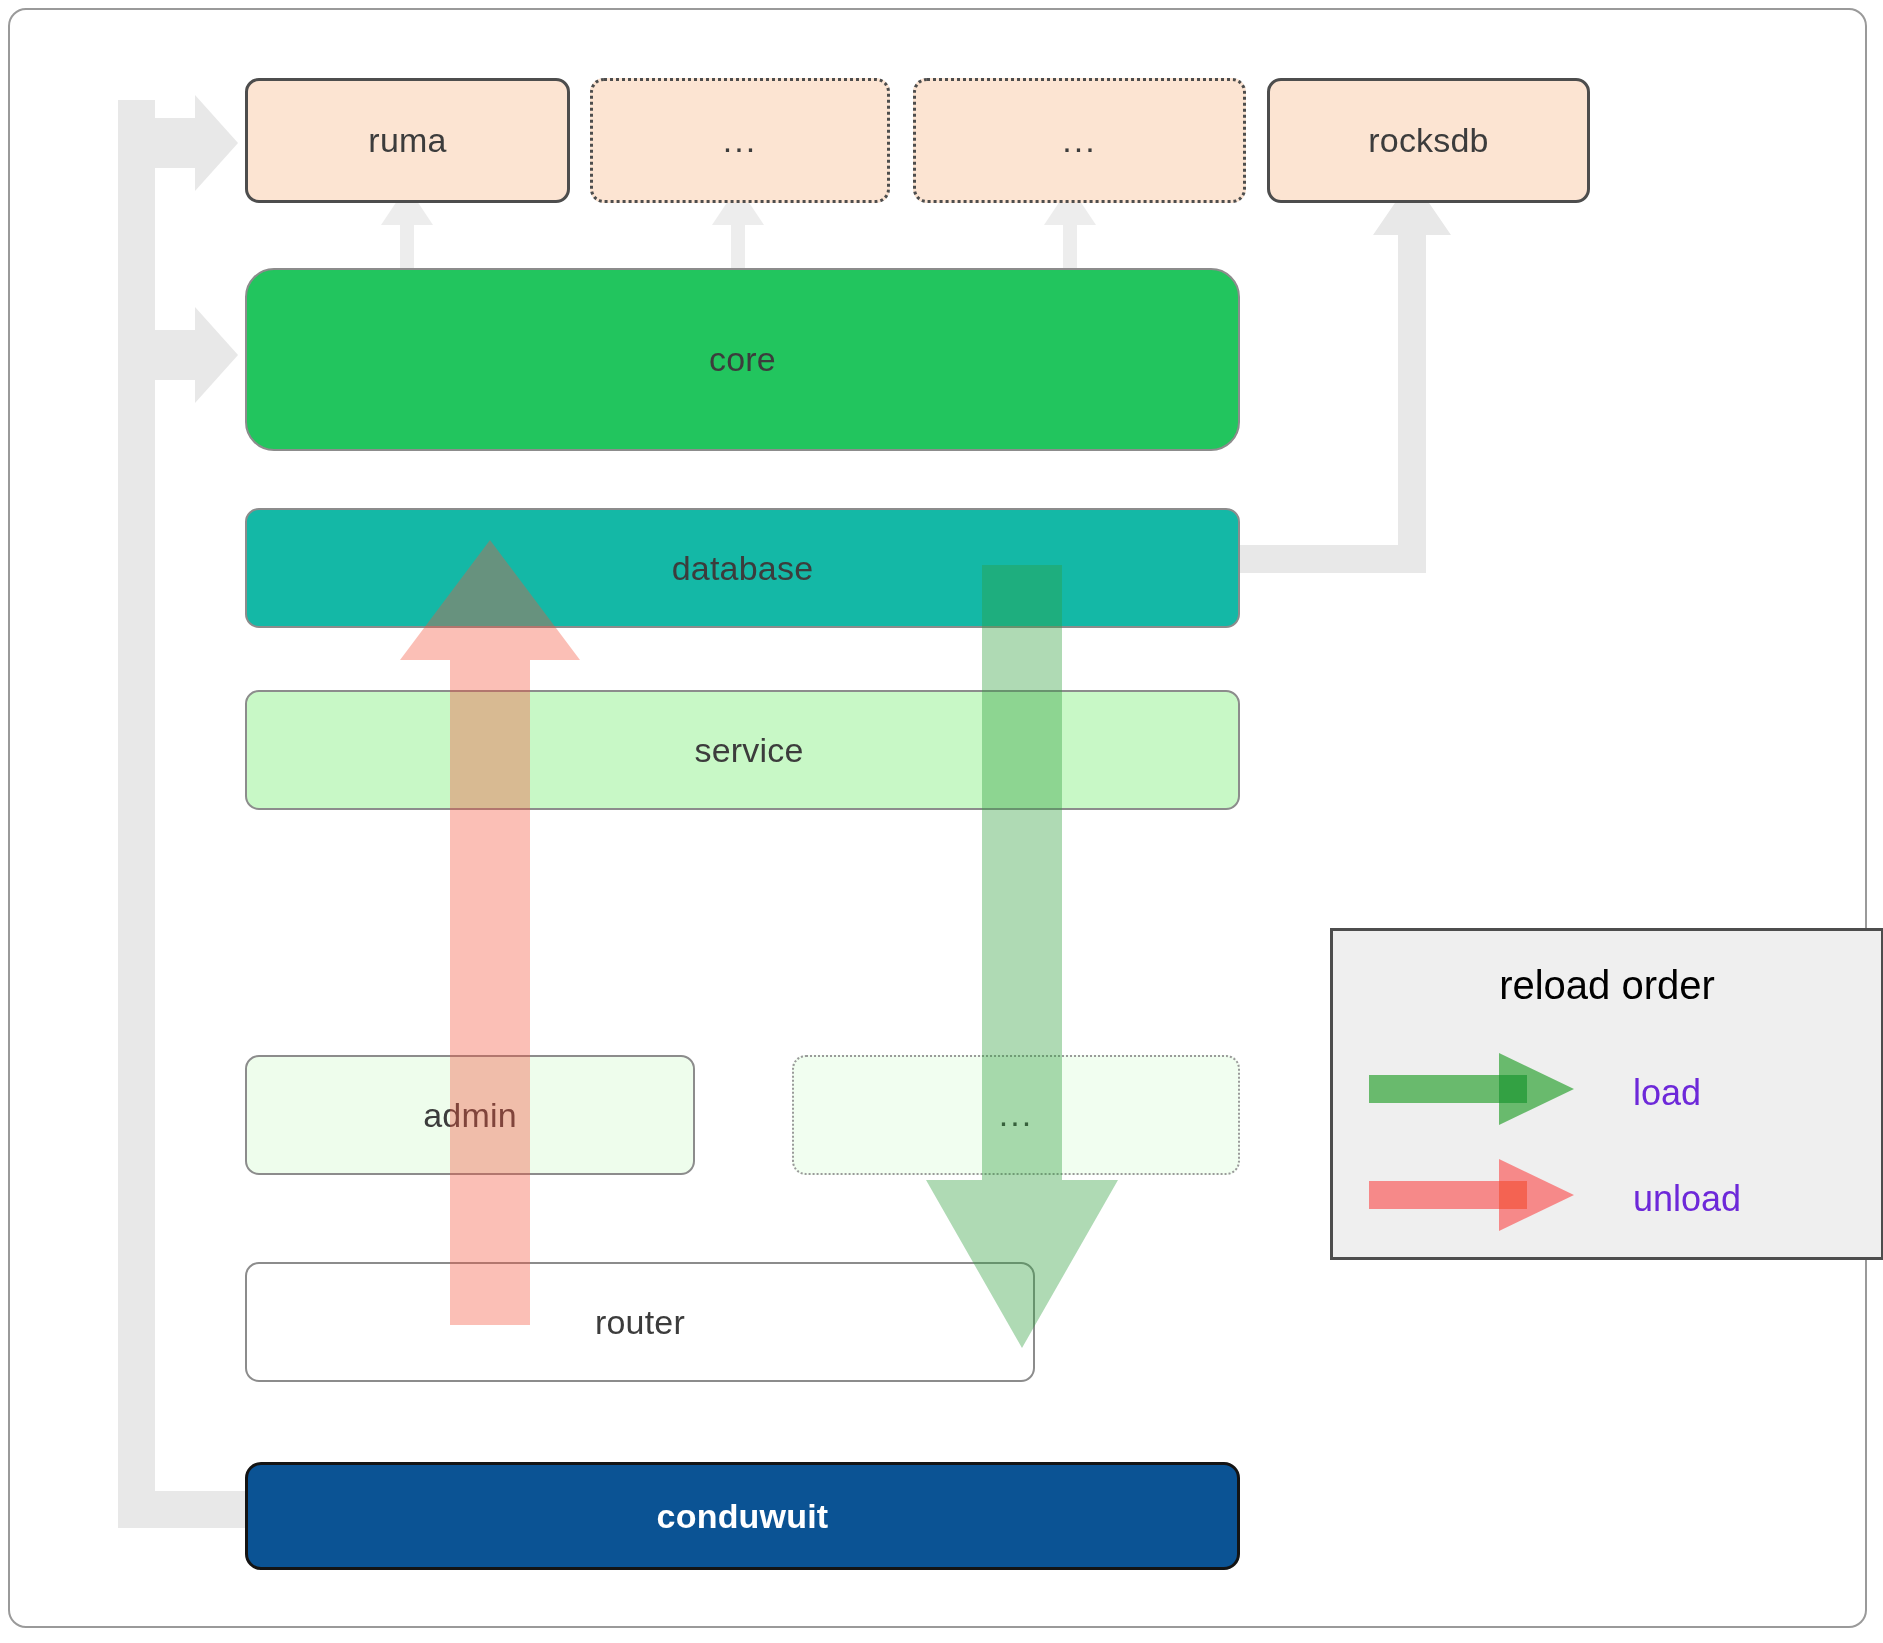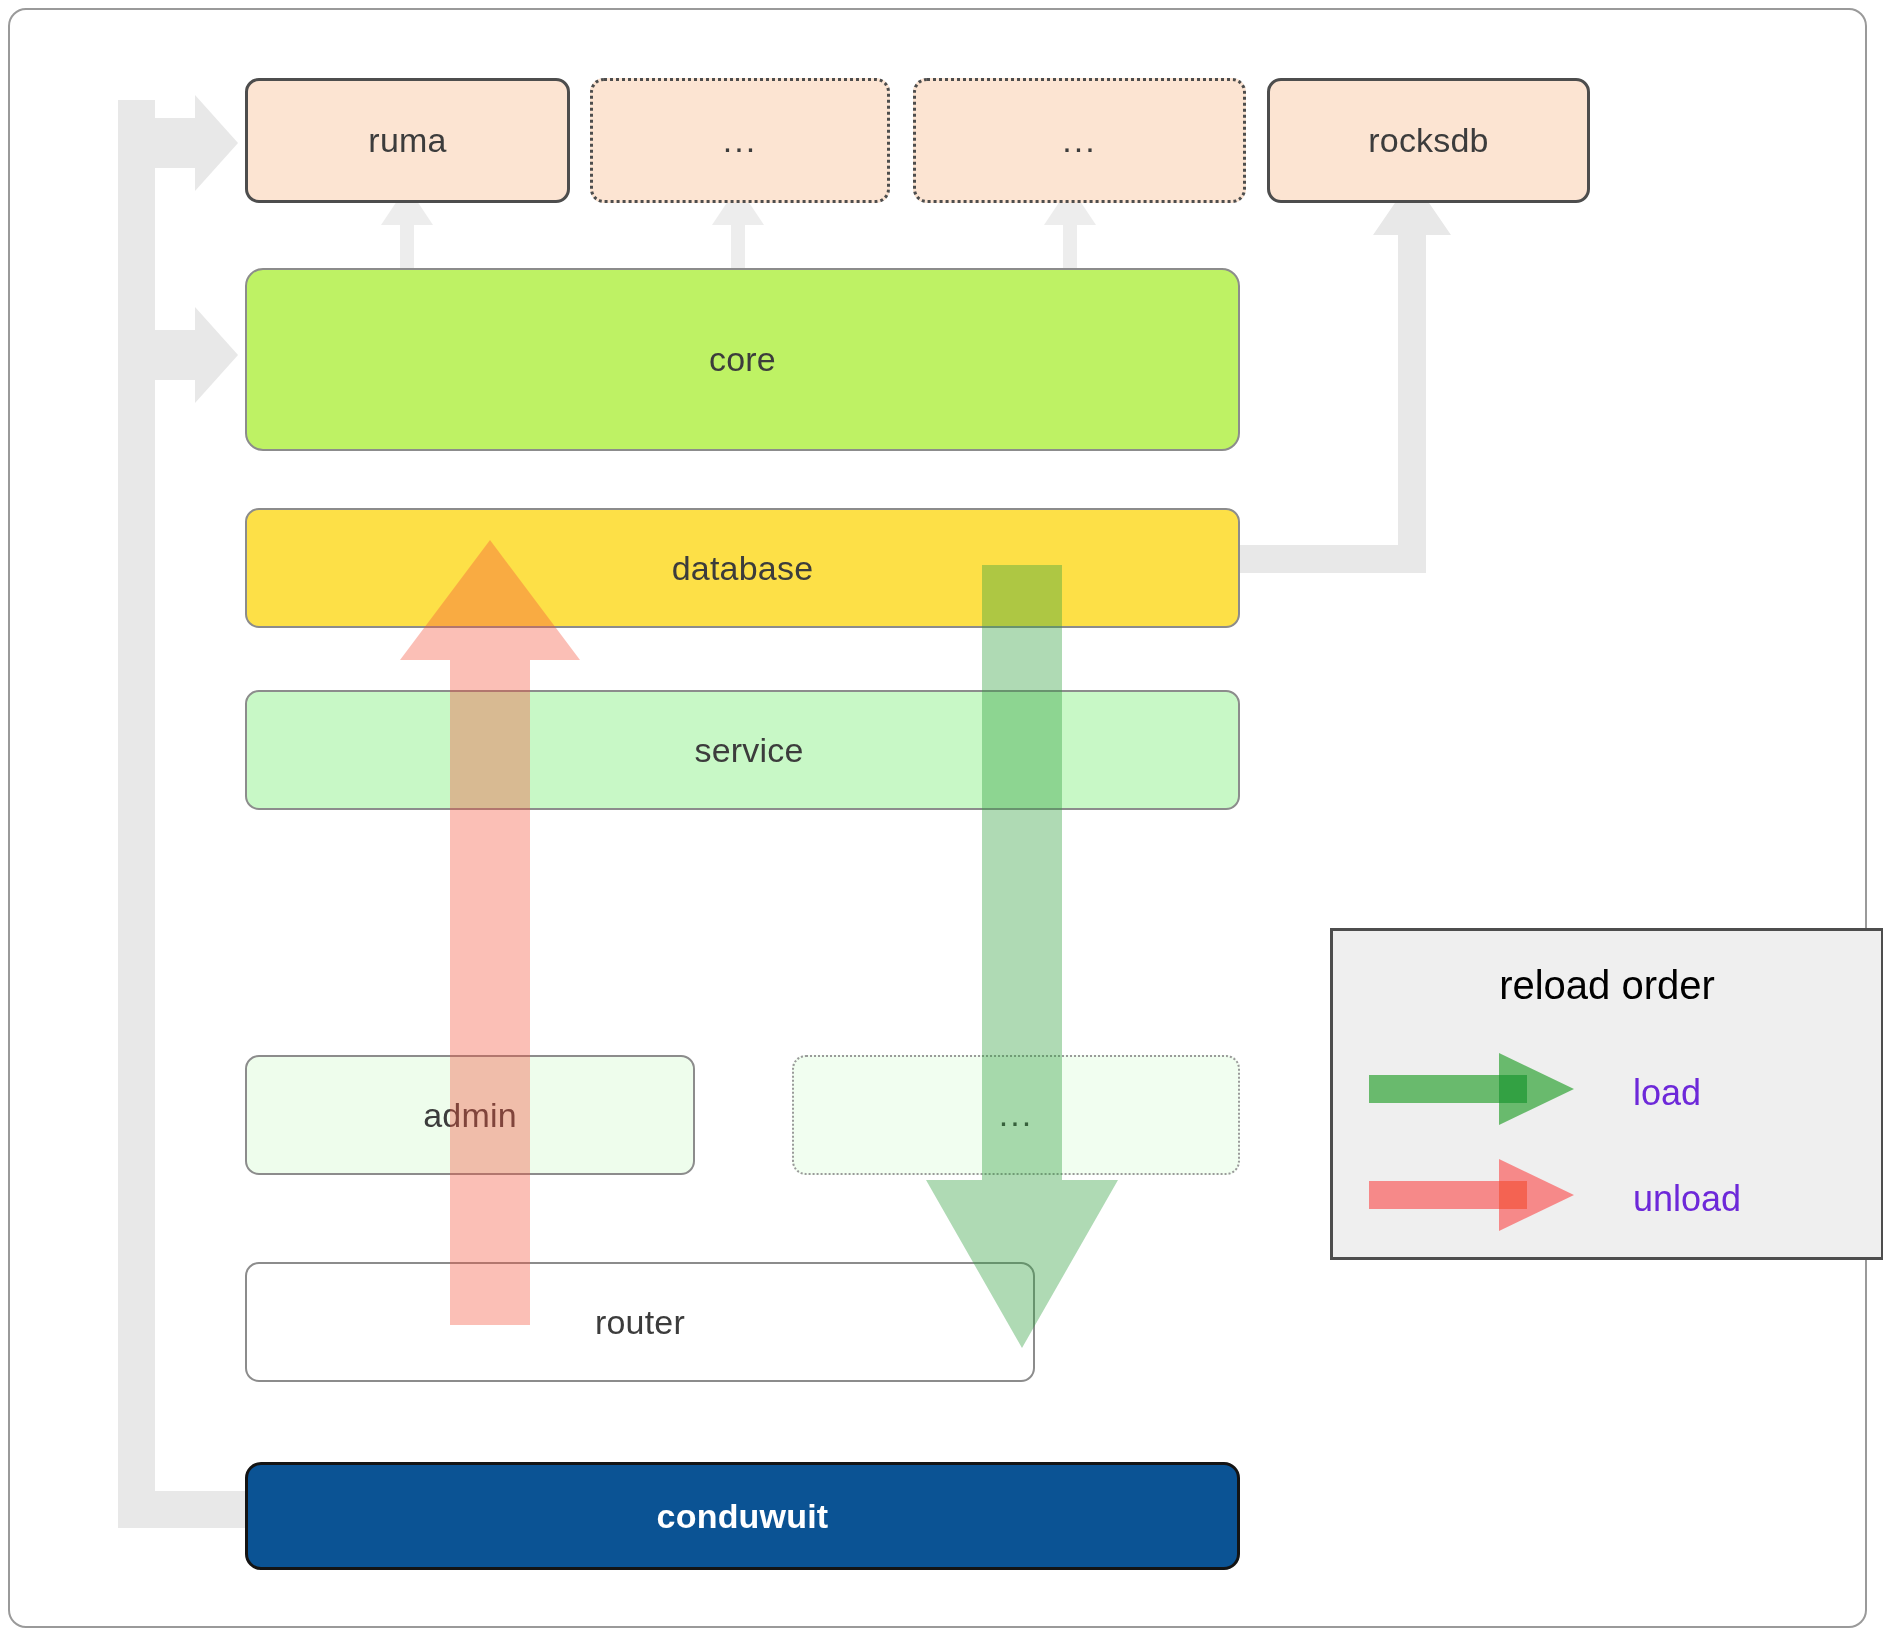--- a/index.html
+++ b/index.html
@@ -48,27 +48,27 @@
   .box.dep {
     background: #fce4d2;
     border: 3px solid #4d4d4d;
     border-radius: 14px;
   }
   .box.dep.dotted {
     border: 3px dotted #4d4d4d;
   }
 
   .box.core {
-    background: #bef264;
-    border: 2px solid #8c8c8c;
-    border-radius: 18px;
+    background: #22c55e;
+    border: 2px solid #8c8c8c;
+    border-radius: 29px;
   }
 
   .box.database {
-    background: #fde047;
+    background: #14b8a6;
     border: 2px solid #8c8c8c;
   }
   .box.service {
     background: #c8f8c6;
     border: 2px solid #8c8c8c;
     padding-left: 13px;
   }
   .box.api {
     background: #ddfbda;
     border: 2px solid #8c8c8c;

